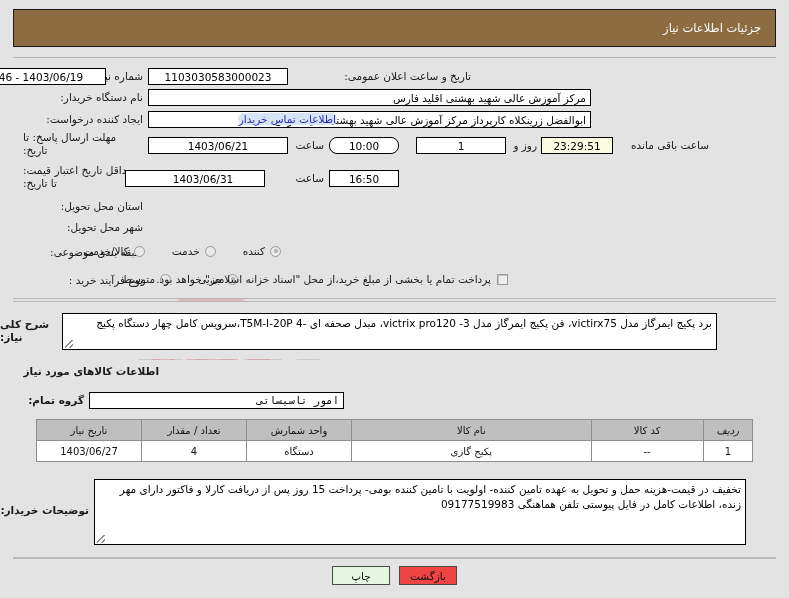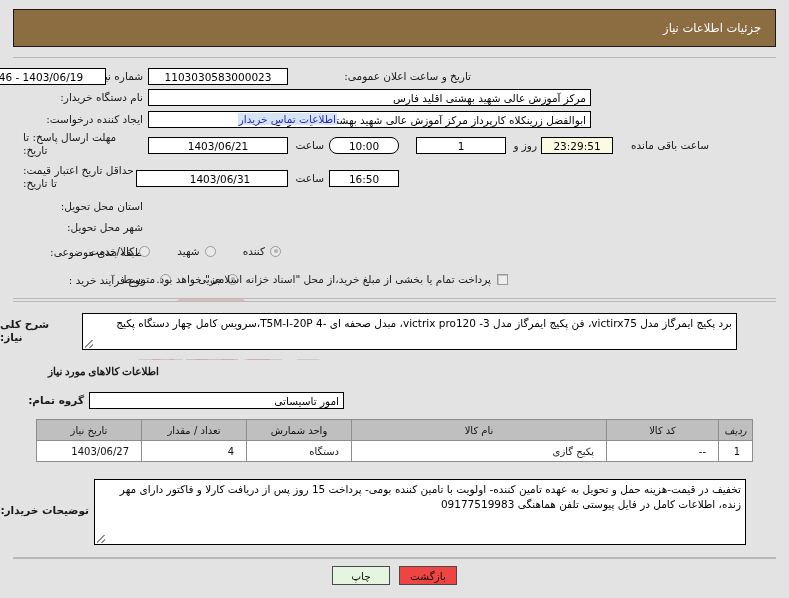--- a/index.html
+++ b/index.html
@@ -120,20 +120,21 @@
     font-size: 10.5px;
     color: #1a1a1a;
   }
   .link {
     font-size: 10.5px;
     color: #2a2ab5;
     text-decoration: none;
     background: #d6e5f5;
     padding: 0 1px;
     cursor: pointer;
+    border-radius: 6px;
   }
 
   
   .radio {
     width: 11px; height: 11px;
     border-radius: 50%;
     border: 1px solid #9a9a9a;
     background: #e9e9e9;
     display: inline-block;
     margin: 0 3px;
@@ -179,21 +180,20 @@
       linear-gradient(135deg, transparent 42%, #8a8a8a 42%, #8a8a8a 54%, transparent 54%),
       linear-gradient(135deg, transparent 72%, #8a8a8a 72%, #8a8a8a 84%, transparent 84%);
   }
 
   .section-title {
     position: absolute;
     font-size: 10.5px;
     font-weight: bold;
     color: #1a1a1a;
     z-index: 3;
-    font-family: Liberation Serif, serif;
   }
 
   
   .tbl-wrap {
     position: absolute;
     left: 36px; top: 419px;
     width: 717px;
     z-index: 3;
   }
   table.goods {
@@ -207,23 +207,23 @@
     border: 1px solid #8d8d8d;
     height: 21px;
     font-weight: normal;
     color: #111;
     padding: 0 3px;
   }
   table.goods td {
     background: #ffffff;
     border: 1px solid #8d8d8d;
     height: 21px;
-    text-align: right;
+    text-align: center;
     color: #111;
-    padding: 0 12px;
+    padding: 0 21px;
   }
 
   
   .btnbar {
     position: absolute;
     left: 0; top: 566px;
     width: 789px;
     display: flex;
     justify-content: center;
     gap: 9px;
@@ -292,37 +292,37 @@
   <div class="lbl" style="position:absolute; right:646px; top:131px; width:120px; z-index:3;">مهلت ارسال پاسخ: تا تاریخ:</div>
   <div class="fld center" style="position:absolute; right:501px; top:137px; width:140px; z-index:3;">1403/06/21</div>
   <div class="plain" style="position:absolute; right:465px; top:139px; z-index:3;">ساعت</div>
   <div class="fld center" style="position:absolute; right:390px; top:137px; width:70px; z-index:3;border-radius:8px;">10:00</div>
   <div class="fld center" style="position:absolute; right:283px; top:137px; width:90px; z-index:3;">1</div>
   <div class="plain" style="position:absolute; right:252px; top:139px; z-index:3;">روز و</div>
   <div class="fld center cream" style="position:absolute; right:176px; top:137px; width:72px; z-index:3;">23:29:51</div>
   <div class="plain" style="position:absolute; right:80px; top:139px; z-index:3;">ساعت باقی مانده</div>
 
   <div class="lbl" style="position:absolute; right:646px; top:164px; width:120px; z-index:3;">حداقل تاریخ اعتبار قیمت: تا تاریخ:</div>
-  <div class="fld center" style="position:absolute; right:501px; top:170px; width:152px; z-index:3;padding-left:20px;">1403/06/31</div>
+  <div class="fld center" style="position:absolute; right:524px; top:170px; width:140px; z-index:3;padding-left:20px;">1403/06/31</div>
   <div class="plain" style="position:absolute; right:465px; top:172px; z-index:3;">ساعت</div>
   <div class="fld center" style="position:absolute; right:390px; top:170px; width:70px; z-index:3;">16:50</div>
 
   <div class="lbl" style="position:absolute; right:646px; top:200px; z-index:3;">استان محل تحویل:</div>
 
   <div class="lbl" style="position:absolute; right:646px; top:221px; z-index:3;">شهر محل تحویل:</div>
 
   <div class="lbl" style="position:absolute; right:646px; top:246px; z-index:3;">طبقه بندی موضوعی:</div>
   <div class="row" style="right:505px; top:245px;">
     <div class="opt">
       <span class="radio sel"></span>
       <span class="plain">کننده</span>
     </div>
     <div class="opt">
       <span class="radio"></span>
-      <span class="plain">شهید</span>
+      <span class="plain">خدمت</span>
     </div>
     <div class="opt">
       <span class="radio"></span>
       <span class="plain">کالا/خدمت</span>
     </div>
   </div>
 
   <div class="lbl" style="position:absolute; right:646px; top:274px; z-index:3;">نوع فرآیند خرید :</div>
   <div class="row" style="right:548px; top:273px;">
     <div class="opt">
@@ -333,29 +333,29 @@
       <span class="radio"></span>
       <span class="plain">متوسط</span>
     </div>
   </div>
   <div class="row" style="right:281px; top:273px;">
     <span class="chk"></span>
     <span class="plain" style="margin-right:6px;">پرداخت تمام یا بخشی از مبلغ خرید،از محل "اسناد خزانه اسلامی" خواهد بود.</span>
   </div>
 
   <div class="lbl" style="position:absolute; right:717px; top:318px; font-weight:bold; z-index:3;">شرح کلی نیاز:</div>
-  <div class="ta" style="position:absolute; right:52px; top:313px; width:655px; height:37px; z-index:3;">
+  <div class="ta" style="position:absolute; right:72px; top:313px; width:655px; height:37px; z-index:3;">
     <span>برد پکیج ایمرگاز مدل victirx75، فن پکیج ایمرگاز مدل 3- victrix pro120، مبدل صحفه ای -T5M-I-20P 4،سرویس کامل چهار دستگاه پکیج</span>
     <span class="grip"></span>
   </div>
 
   <div class="section-title" style="right:630px; top:365px;">اطلاعات کالاهای مورد نیاز</div>
 
   <div class="lbl" style="position:absolute; right:705px; top:394px; font-weight:bold; z-index:3;">گروه تمام:</div>
-  <div class="fld right" style="position:absolute; right:445px; top:392px; width:255px; z-index:3;">امور تاسیساتی</div>
+  <div class="fld right" style="position:absolute; right:445px; top:392px; width:255px; z-index:3;font-family:Liberation Mono, monospace;">امور تاسیساتی</div>
 
   <div class="tbl-wrap">
     <table class="goods">
       <thead>
         <tr>
           <th style="width:34px;font-style:italic;">ردیف</th>
           <th style="width:112px;">کد کالا</th>
           <th>نام کالا</th>
           <th style="width:105px;">واحد شمارش</th>
           <th style="width:105px;">تعداد / مقدار</th>

